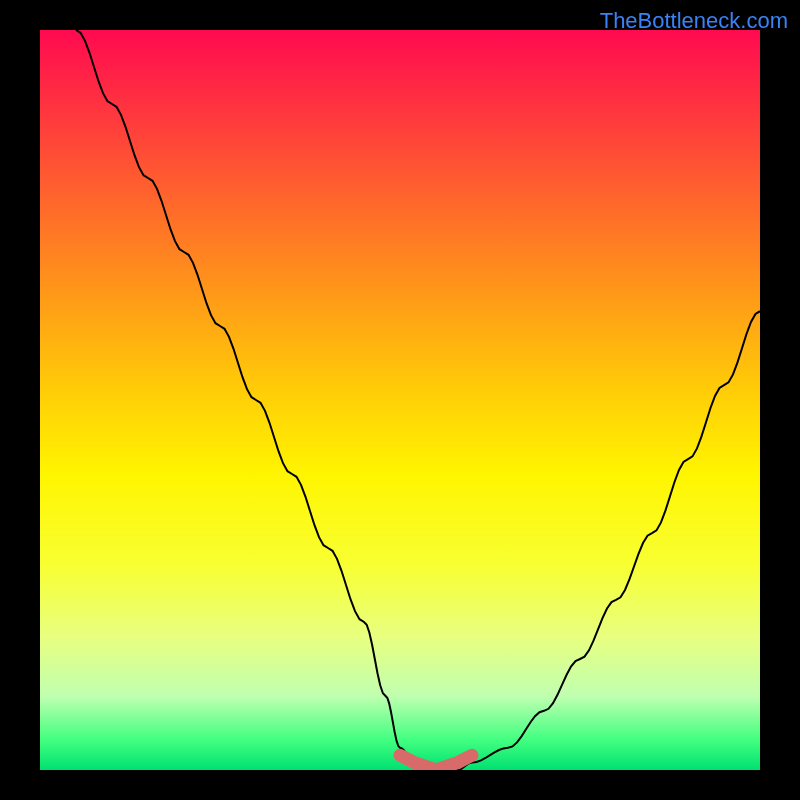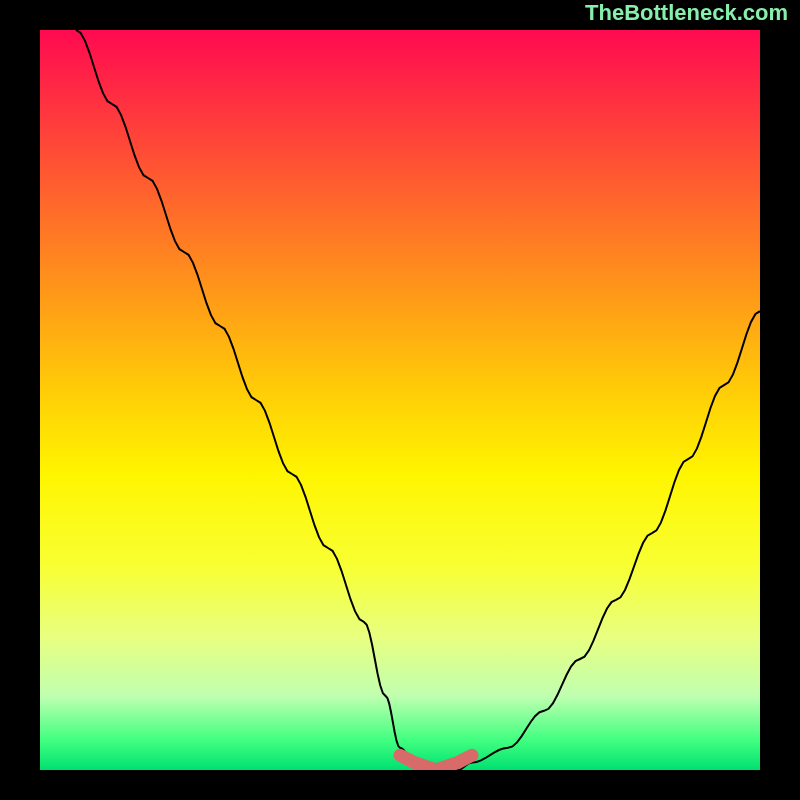--- a/index.html
+++ b/index.html
@@ -6,25 +6,25 @@
     margin: 0;
     padding: 0;
     width: 800px;
     height: 800px;
     background: #000;
     position: relative;
     font-family: Arial, sans-serif;
   }
   .watermark {
     position: absolute;
-    top: 0;
+    top: 8px;
     right: 12px;
-    color: #86efac;
+    color: #3b82f6;
     font-size: 22px;
-    font-weight: 700;
+    font-weight: 400;
     z-index: 10;
   }
   .plot-area {
     position: absolute;
     left: 40px;
     top: 30px;
     width: 720px;
     height: 740px;
     background: linear-gradient(to bottom,
       #ff0a50 0%,

